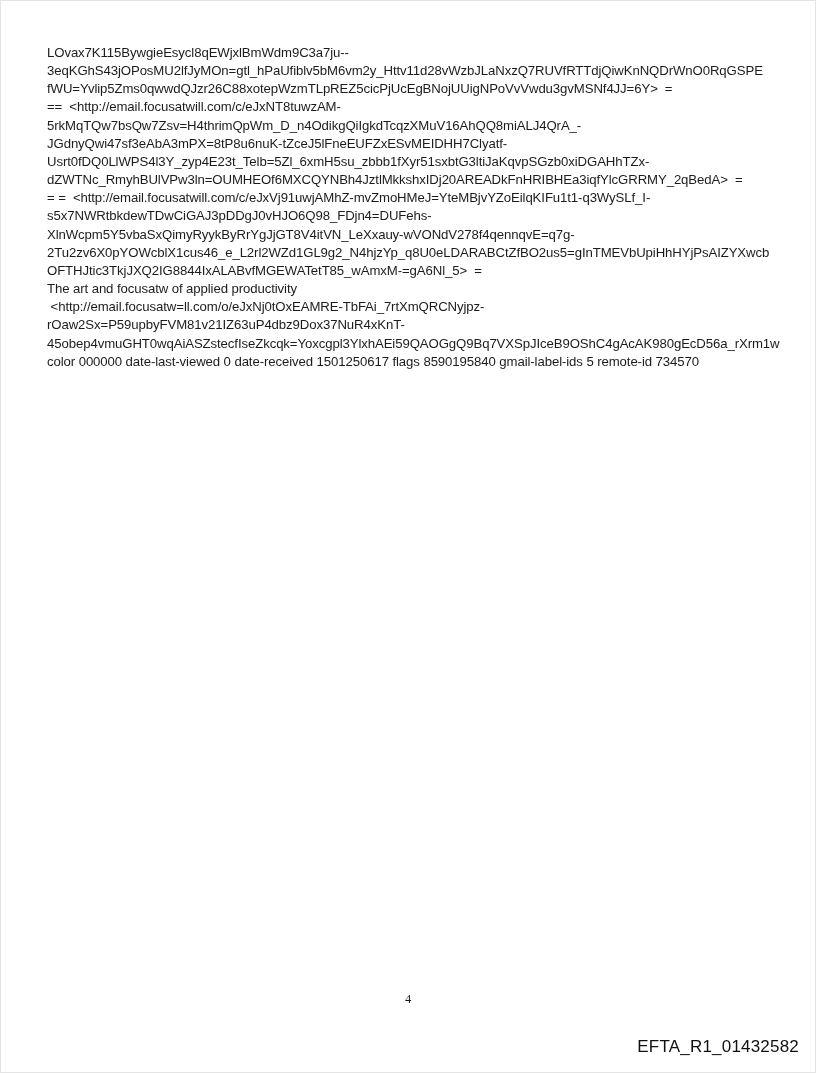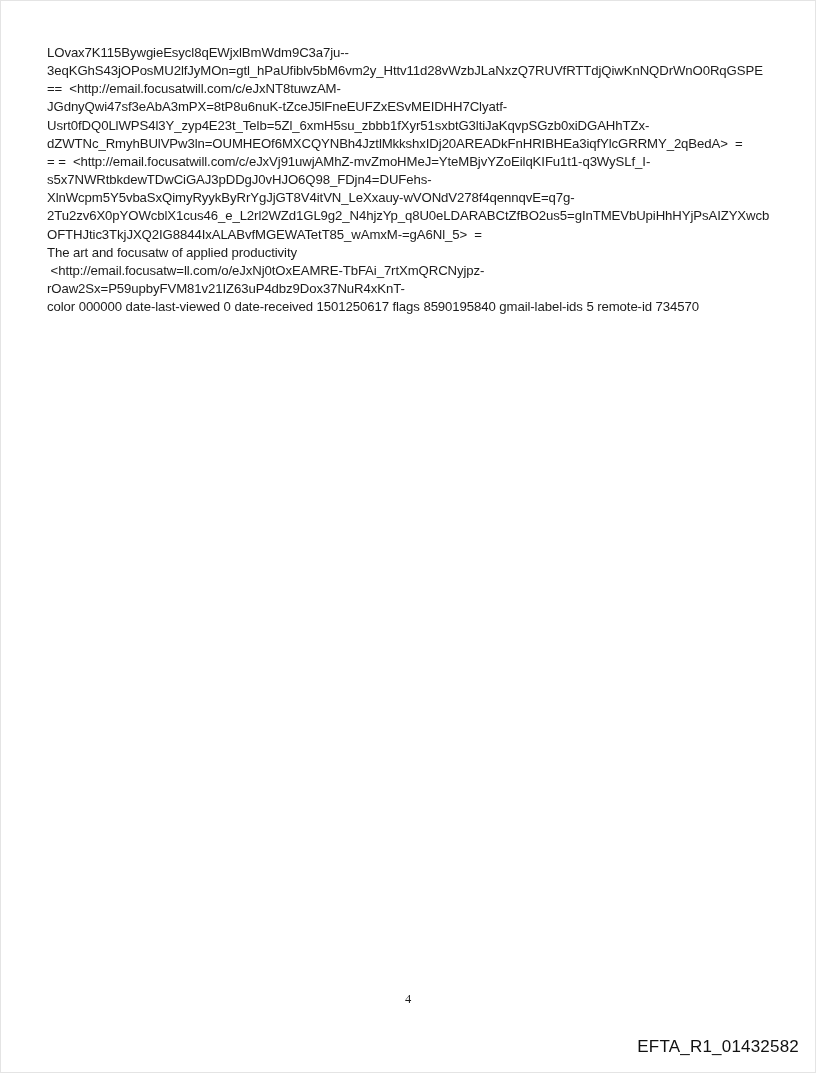--- a/index.html
+++ b/index.html
@@ -54,32 +54,35 @@
   }
 </style>
 </head>
 <body>
 
 <div class="page">
 
   <div class="text-block">
     <div class="line">LOvax7K115BywgieEsycl8qEWjxlBmWdm9C3a7ju--</div>
     <div class="line">3eqKGhS43jOPosMU2lfJyMOn=gtl_hPaUfiblv5bM6vm2y_Httv11d28vWzbJLaNxzQ7RUVfRTTdjQiwKnNQDrWnO0RqGSPE</div>
+    <div class="line">fWU=Yvlip5Zms0qwwdQJzr26C88xotepWzmTLpREZ5cicPjUcEgBNojUUigNPoVvVwdu3gvMSNf4JJ=6Y&gt;  =</div>
     <div class="line">==  &lt;http://email.focusatwill.com/c/eJxNT8tuwzAM-</div>
+    <div class="line">5rkMqTQw7bsQw7Zsv=H4thrimQpWm_D_n4OdikgQiIgkdTcqzXMuV16AhQQ8miALJ4QrA_-</div>
     <div class="line">JGdnyQwi47sf3eAbA3mPX=8tP8u6nuK-tZceJ5lFneEUFZxESvMEIDHH7Clyatf-</div>
     <div class="line">Usrt0fDQ0LlWPS4l3Y_zyp4E23t_Telb=5Zl_6xmH5su_zbbb1fXyr51sxbtG3ltiJaKqvpSGzb0xiDGAHhTZx-</div>
     <div class="line">dZWTNc_RmyhBUlVPw3ln=OUMHEOf6MXCQYNBh4JztlMkkshxIDj20AREADkFnHRIBHEa3iqfYlcGRRMY_2qBedA&gt;  =</div>
     <div class="line">= =  &lt;http://email.focusatwill.com/c/eJxVj91uwjAMhZ-mvZmoHMeJ=YteMBjvYZoEilqKIFu1t1-q3WySLf_I-</div>
     <div class="line">s5x7NWRtbkdewTDwCiGAJ3pDDgJ0vHJO6Q98_FDjn4=DUFehs-</div>
     <div class="line">XlnWcpm5Y5vbaSxQimyRyykByRrYgJjGT8V4itVN_LeXxauy-wVONdV278f4qennqvE=q7g-</div>
     <div class="line">2Tu2zv6X0pYOWcblX1cus46_e_L2rl2WZd1GL9g2_N4hjzYp_q8U0eLDARABCtZfBO2us5=gInTMEVbUpiHhHYjPsAIZYXwcb</div>
     <div class="line">OFTHJtic3TkjJXQ2IG8844IxALABvfMGEWATetT85_wAmxM-=gA6Nl_5&gt;  =</div>
     <div class="line">The art and focusatw of applied productivity</div>
     <div class="line"> &lt;http://email.focusatw=ll.com/o/eJxNj0tOxEAMRE-TbFAi_7rtXmQRCNyjpz-</div>
     <div class="line">rOaw2Sx=P59upbyFVM81v21IZ63uP4dbz9Dox37NuR4xKnT-</div>
+    <div class="line">45obep4vmuGHT0wqAiASZstecfIseZkcqk=Yoxcgpl3YlxhAEi59QAOGgQ9Bq7VXSpJIceB9OShC4gAcAK980gEcD56a_rXrm1w</div>
     <div class="line">color 000000 date-last-viewed 0 date-received 1501250617 flags 8590195840 gmail-label-ids 5 remote-id 734570</div>
   </div>
 
   <div class="page-number">4</div>
 
   <div class="bates-stamp">EFTA_R1_01432582</div>
 
 </div>
 
 </body></html>

